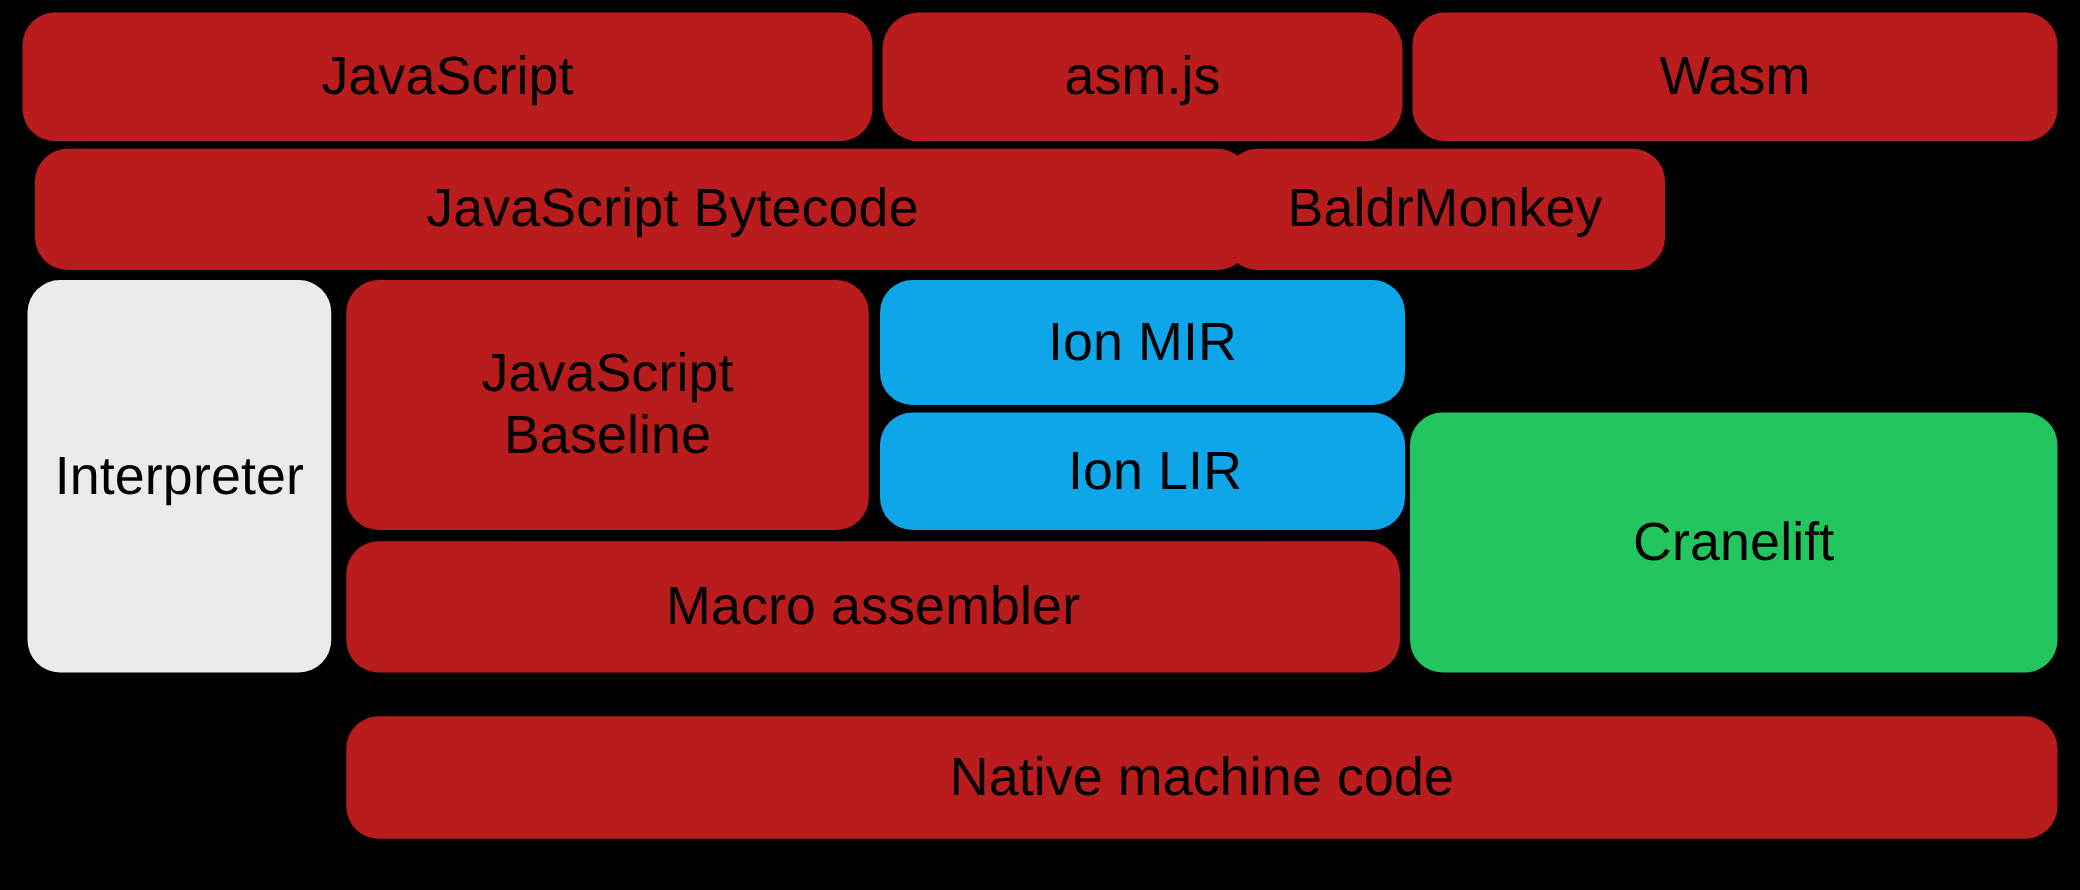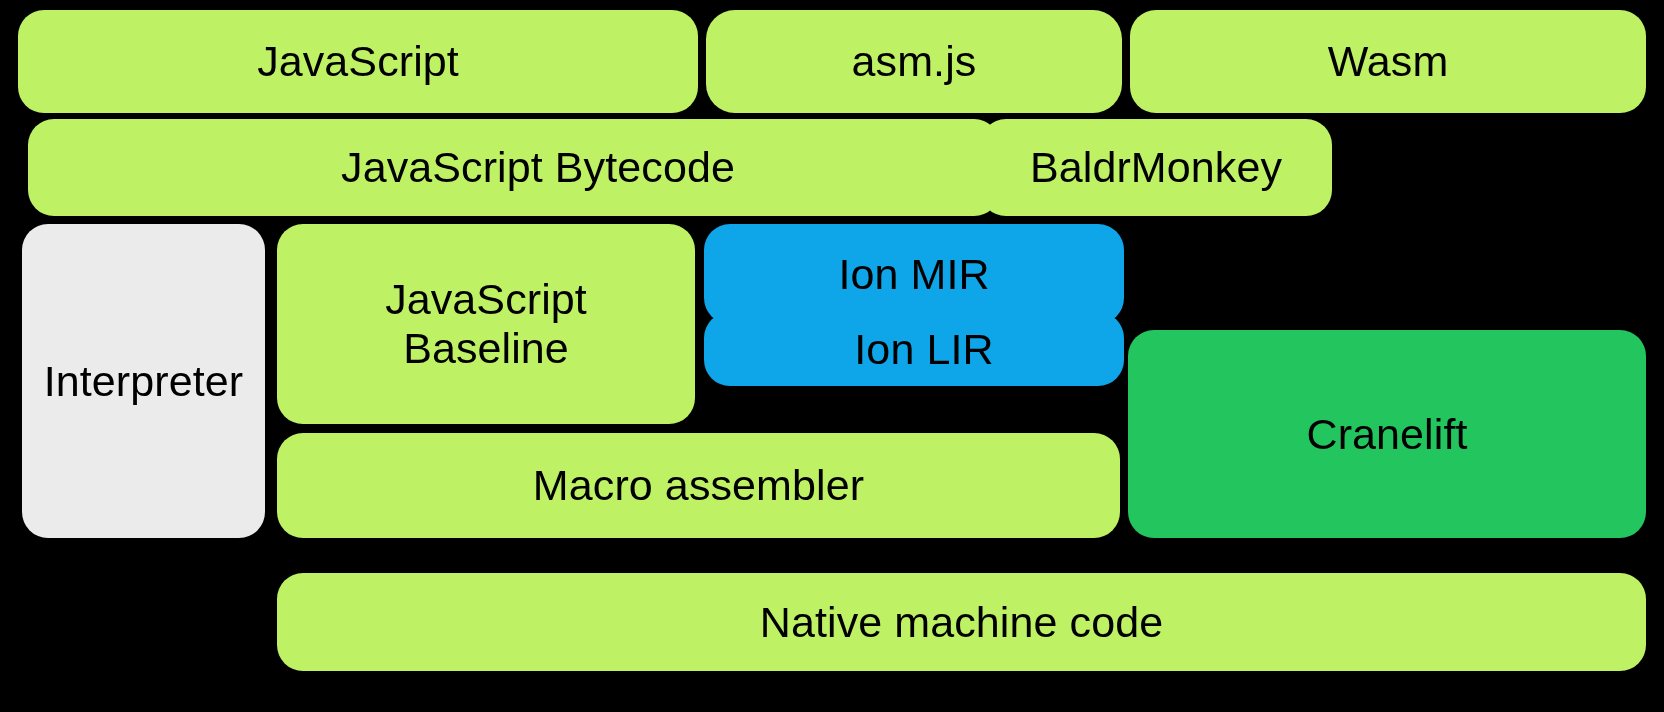--- a/index.html
+++ b/index.html
@@ -24,21 +24,21 @@
     text-align: center;
     border-radius: 26px;
     color: #000000;
     font-size: 43px;
     line-height: 1.18;
     font-weight: 400;
     letter-spacing: 0.1px;
     white-space: pre-line;
     user-select: none;
   }
-  .box.white   { background: #bef264; }
+  .box.white   { background: #b91c1c; }
   .box.gray    { background: #ebebeb; }
   .box.green   { background: #0ea5e9; }
   .box.pink    { background: #22c55e; }
   .box.two-line { line-height: 1.14; }
 </style>
 </head>
 <body>
 
 <div id="stage">
 
@@ -52,21 +52,21 @@
 
   <div class="box white" style="left:980px; top:119px; width:352px; height:97px;">BaldrMonkey</div>
 
   <div class="box gray" style="left:22px;  top:224px; width:243px; height:314px;">Interpreter</div>
 
   <div class="box white two-line" style="left:277px; top:224px; width:418px; height:200px;">JavaScript
 Baseline</div>
 
   <div class="box green" style="left:704px; top:224px; width:420px; height:100px;">Ion MIR</div>
 
-  <div class="box green" style="left:704px; top:312px; width:420px; height:74px;padding-left:20px;">Ion LIR</div>
+  <div class="box green" style="left:704px; top:330px; width:420px; height:94px;padding-left:20px;">Ion LIR</div>
 
   <div class="box pink" style="left:1128px;top:330px; width:518px; height:208px;">Cranelift</div>
 
   <div class="box white" style="left:277px; top:433px; width:843px; height:105px;">Macro assembler</div>
 
   <div class="box white" style="left:277px; top:546px; width:1369px; height:98px;margin-top:27px;">Native machine code</div>
 
 </div>
 
 </body></html>

